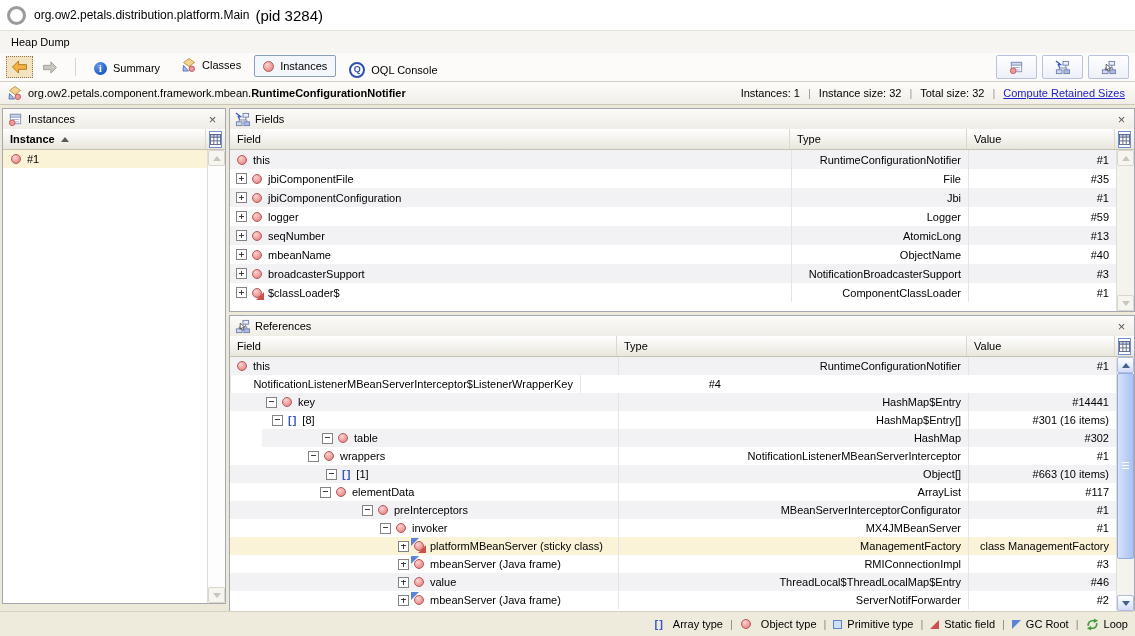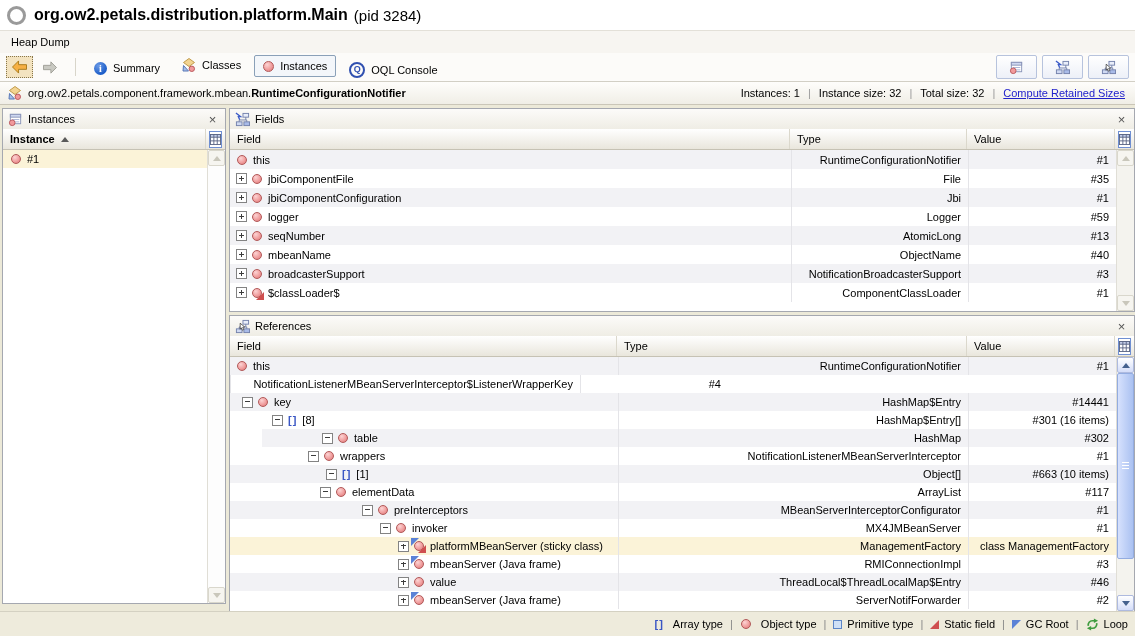--- a/index.html
+++ b/index.html
@@ -3,21 +3,21 @@
 <meta charset="utf-8">
 <style>
   html,body{margin:0;padding:0;background:#fff;}
   .screen{position:relative;width:1135px;height:636px;background:#ece9d8;
     font-family:"Liberation Sans",sans-serif;font-size:11px;color:#000;overflow:hidden;}
 
   
   .titlebar{position:absolute;top:0;left:0;right:0;height:30px;background:#fff;
     display:flex;align-items:center;padding-left:7px;}
   .ring{width:13px;height:13px;border:3px solid #9a9a9a;border-radius:50%;margin-right:8px;flex:none;}
-  .title-main{font-size:16px;font-weight:bold;}
+  .title-main{font-size:12px;font-weight:normal;}
   .title-pid{font-size:15px;margin-left:6px;}
 
   
   .tabrow{position:absolute;top:30px;left:0;right:0;height:22px;background:#f7f5f1;
     border-top:1px solid #e3e0d8;border-bottom:1px solid #d2cfc5;display:flex;align-items:center;padding-left:11px;}
 
   
   .toolbar{position:absolute;top:53px;left:0;right:0;height:28px;background:#fcfbf9;
     border-bottom:1px solid #d2cfc5;display:flex;align-items:center;padding:0 6px;}
   .nav-btn{width:27px;height:22px;display:inline-flex;align-items:center;justify-content:center;
@@ -453,21 +453,21 @@
                 <span class="lbl">this</span>
               </div>
               <div class="c-type">RuntimeConfigurationNotifier</div>
               <div class="c-value">#1</div>
             </div>
             <div class="trow " style="height: 18px;">
               <div class="c-type">NotificationListenerMBeanServerInterceptor$ListenerWrapperKey</div>
               <div class="c-value">#4</div>
             </div>
             <div class="trow alt" style="height: 18px;">
-              <div class="c-field" style="padding-left: 12px;">
+              <div class="c-field" style="padding-left: 36px;">
                 <span class="exp minus"></span>
                 <span class="obj"></span>
                 <span class="lbl">key</span>
               </div>
               <div class="c-type">HashMap$Entry</div>
               <div class="c-value">#14441</div>
             </div>
             <div class="trow " style="height: 18px;">
               <div class="c-field" style="padding-left: 42px;">
                 <span class="exp minus"></span>

